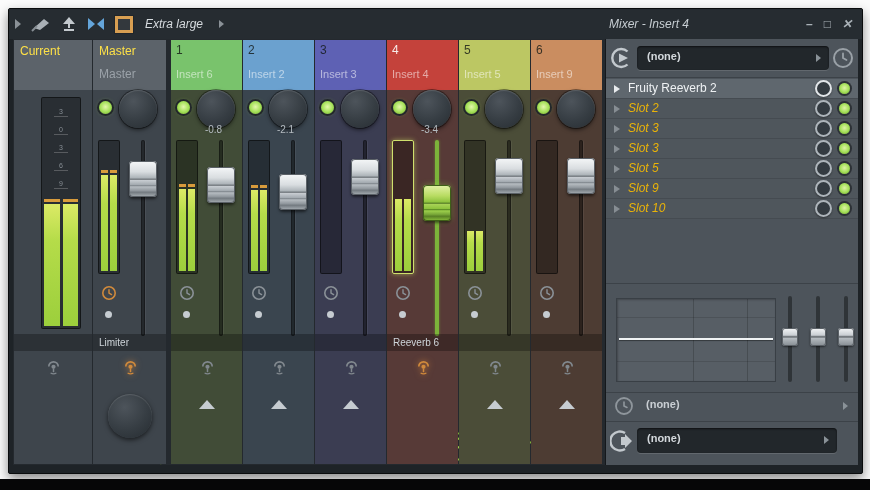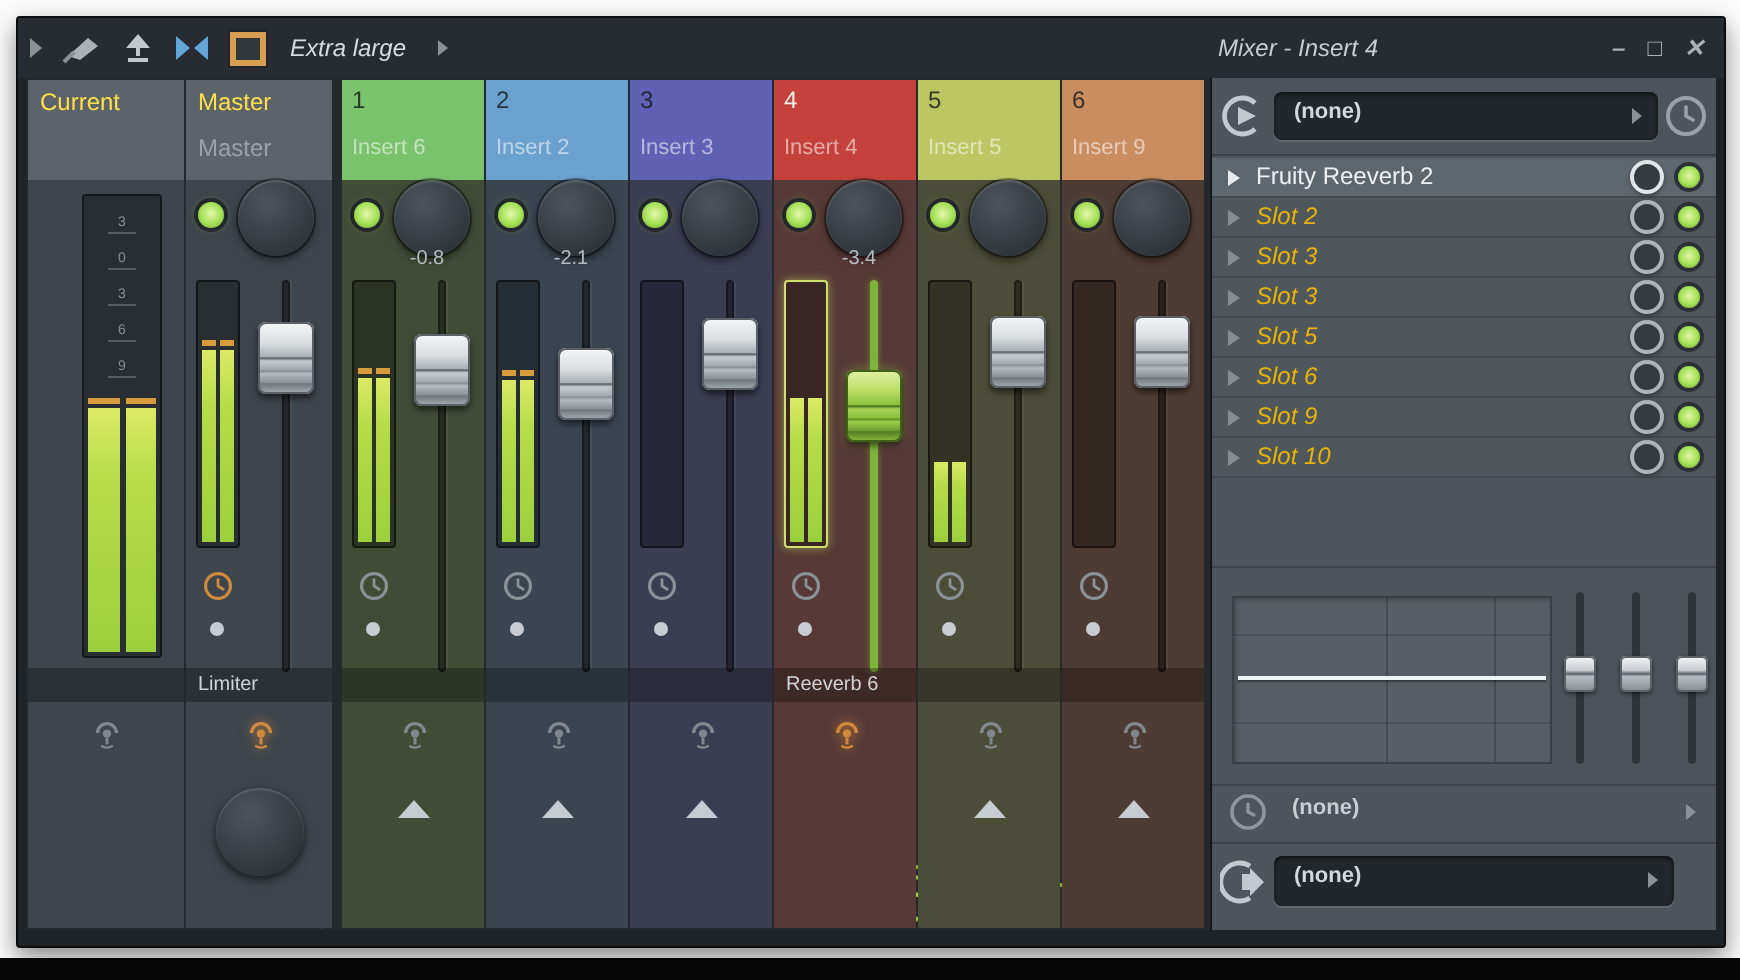--- a/index.html
+++ b/index.html
@@ -475,26 +475,20 @@
             <span class="sled"></span>
           </div>
           <div class="srow">
             <span class="scaret"></span>
             <span class="slab">Slot 5</span>
             <span class="sknob"></span>
             <span class="sled"></span>
           </div>
           <div class="srow">
             <span class="scaret"></span>
-            <span class="slab">Slot 6</span>
-            <span class="sknob"></span>
-            <span class="sled"></span>
-          </div>
-          <div class="srow">
-            <span class="scaret"></span>
             <span class="slab">Slot 9</span>
             <span class="sknob"></span>
             <span class="sled"></span>
           </div>
           <div class="srow">
             <span class="scaret"></span>
             <span class="slab">Slot 10</span>
             <span class="sknob"></span>
             <span class="sled"></span>
           </div>

